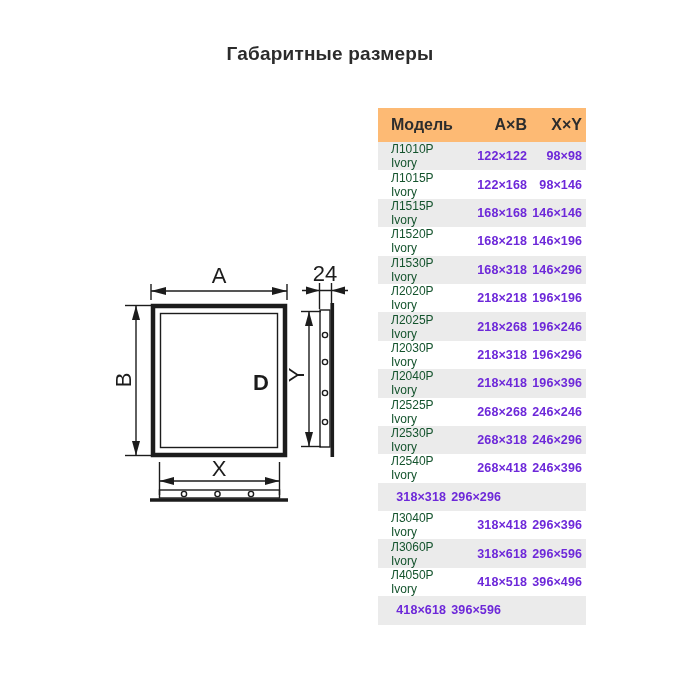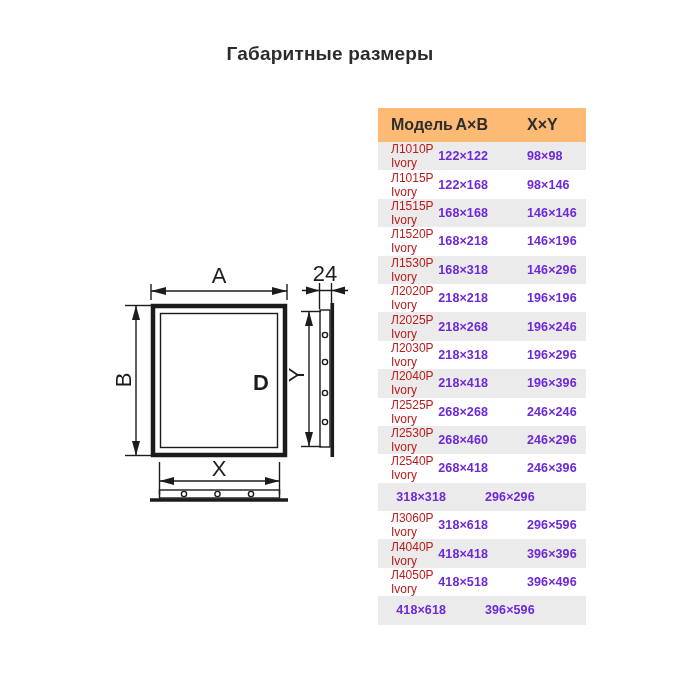--- a/index.html
+++ b/index.html
@@ -26,22 +26,22 @@
     height:34px; background:#fdba74;
     font-weight:700; font-size:16px; color:#2d2d2d;
   }
   .t-row {
     display:flex; align-items:center;
     height:28.4px;
   }
   .t-rows .t-row:nth-child(odd) { background:#ebebeb; }
   .c-model { flex:1; padding-left:13px; min-width:0; }
   .c-ab { width:68px; text-align:right; white-space:nowrap; }
-  .c-xy { width:55px; padding-right:4px; white-space:nowrap;padding-left:39px; }
-  .t-row .c-model { font-size:12px; color:#b91c1c; }
+  .c-xy { width:55px; text-align:right; padding-right:4px; white-space:nowrap; }
+  .t-row .c-model { font-size:12px; color:#14532d; }
   .t-row .c-ab, .t-row .c-xy {
     font-size:12.5px; font-weight:700; color:#6d28d9; letter-spacing:.1px;
   }
 
   
   .drawing { position:absolute; left:100px; top:250px; }
   .drawing line, .drawing rect, .drawing circle { stroke:#1c1c1c; fill:none; }
   .drawing polygon { fill:#1c1c1c; stroke:none; }
   .drawing text {
     font-family:"Liberation Sans", sans-serif;
@@ -190,47 +190,47 @@
   </div>
 
   <div class="t-row">
     <span class="c-model">Л2525Р Ivory</span>
     <span class="c-ab">268×268</span>
     <span class="c-xy">246×246</span>
   </div>
 
   <div class="t-row">
     <span class="c-model">Л2530Р Ivory</span>
-    <span class="c-ab">268×460</span>
+    <span class="c-ab">268×318</span>
     <span class="c-xy">246×296</span>
   </div>
 
   <div class="t-row">
     <span class="c-model">Л2540Р Ivory</span>
     <span class="c-ab">268×418</span>
     <span class="c-xy">246×396</span>
   </div>
 
   <div class="t-row">
     <span class="c-ab">318×318</span>
     <span class="c-xy">296×296</span>
   </div>
 
+  <div class="t-row">
+    <span class="c-model">Л3040Р Ivory</span>
+    <span class="c-ab">318×418</span>
+    <span class="c-xy">296×396</span>
+  </div>
 
   <div class="t-row">
     <span class="c-model">Л3060Р Ivory</span>
     <span class="c-ab">318×618</span>
     <span class="c-xy">296×596</span>
   </div>
 
-  <div class="t-row">
-    <span class="c-model">Л4040Р Ivory</span>
-    <span class="c-ab">418×418</span>
-    <span class="c-xy">396×396</span>
-  </div>
 
   <div class="t-row">
     <span class="c-model">Л4050Р Ivory</span>
     <span class="c-ab">418×518</span>
     <span class="c-xy">396×496</span>
   </div>
 
   <div class="t-row">
     <span class="c-ab">418×618</span>
     <span class="c-xy">396×596</span>

